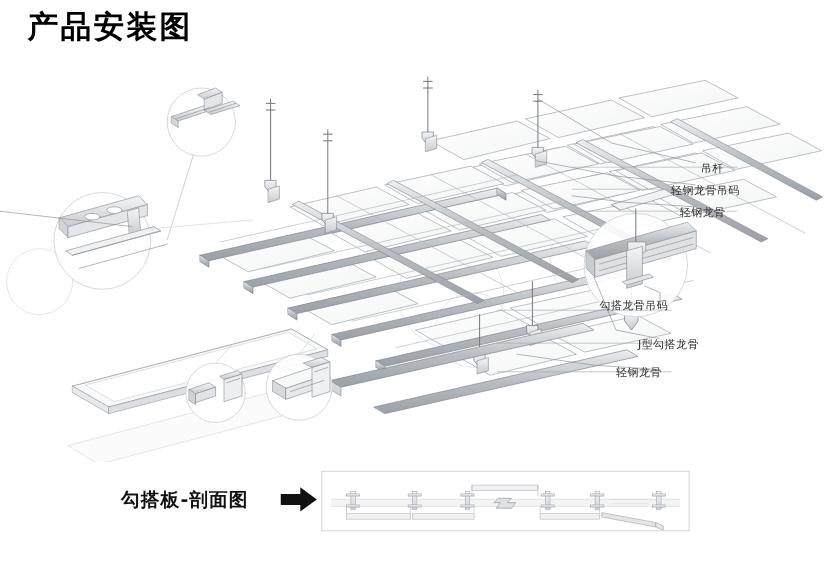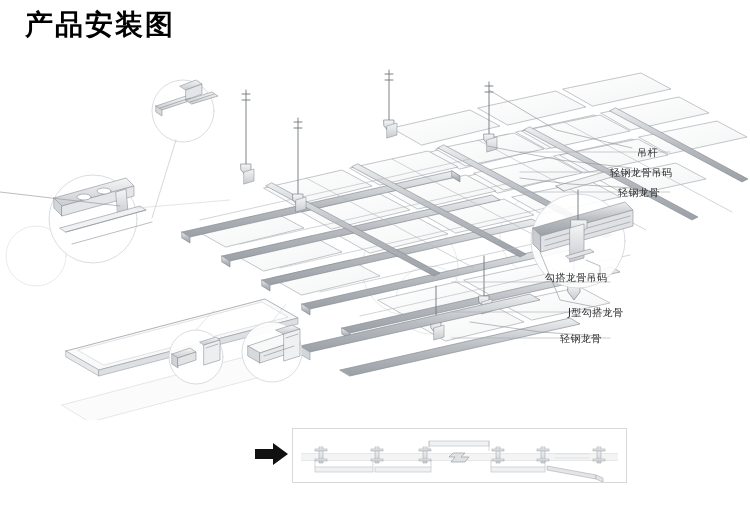--- a/index.html
+++ b/index.html
@@ -372,26 +372,27 @@
 </div>
 
 <div class="callout-label" style="left:637px; top:146px;">吊杆</div>
 
 <div class="callout-label" style="left:600px; top:166px;padding-left:10px;">轻钢龙骨吊码</div>
 
 <div class="callout-label" style="left:618px; top:186px;text-align:right;">轻钢龙骨</div>
 
 <div class="callout-label" style="left:545px; top:260px;margin-top:11px;">勾搭龙骨吊码</div>
 
-<div class="callout-label" style="left:568px; top:306px;">J型勾搭龙骨</div>
+<div class="callout-label" style="left:580px; top:306px;">J型勾搭龙骨</div>
 
 <div class="callout-label" style="left:560px; top:332px;">轻钢龙骨</div>
 
 <div class="section-row">
 
+  <div class="section-caption">勾搭板-剖面图</div>
 
   <div class="section-arrow">
     <svg width="34" height="26" viewBox="0 0 34 26" xmlns="http://www.w3.org/2000/svg">
       <polygon points="0,8 18,8 18,2 33,13 18,24 18,18 0,18" fill="#111111"></polygon>
     </svg>
   </div>
 
   <div class="section-box">
     <svg width="333" height="53" viewBox="0 0 333 53" xmlns="http://www.w3.org/2000/svg">
       <defs>

